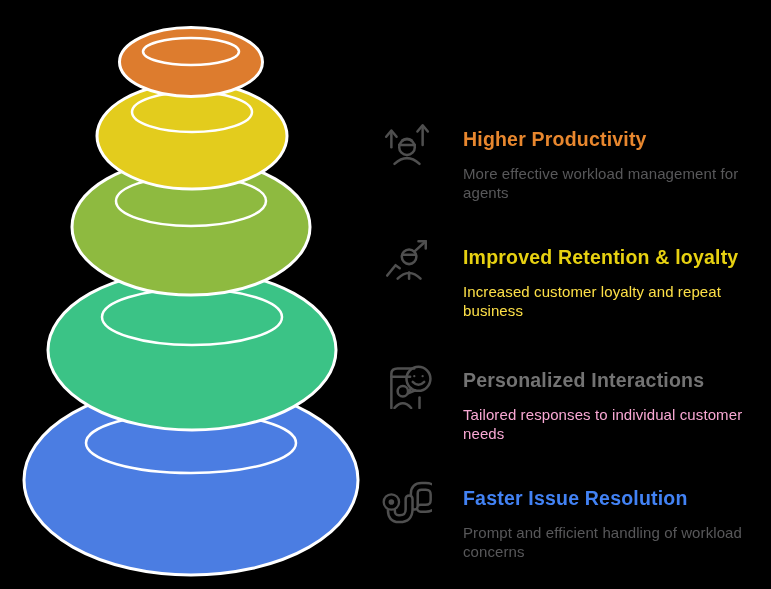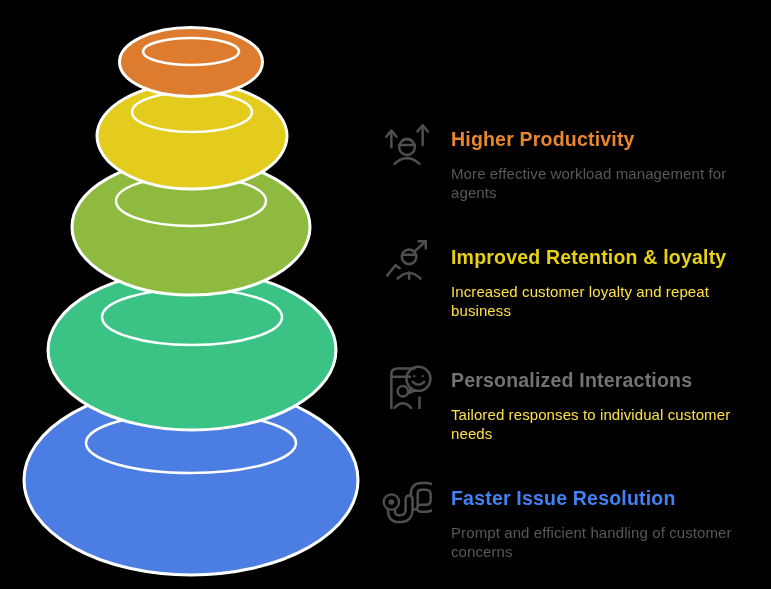--- a/index.html
+++ b/index.html
@@ -3,21 +3,21 @@
 <meta charset="utf-8">
 <style>
   html,body{margin:0;padding:0;}
   body{
     width:771px;height:589px;position:relative;overflow:hidden;
     font-family:"Liberation Sans",sans-serif;
     background:#000;
   }
   .stack-svg{position:absolute;left:0;top:0;}
   .benefit-item{
-    position:absolute;left:382px;display:flex;gap:19px;align-items:flex-start;
+    position:absolute;left:382px;display:flex;gap:31px;align-items:flex-start;
   }
   .benefit-icon{width:50px;height:50px;flex:0 0 50px;}
   .benefit-text{padding-top:10px;width:300px;}
   .benefit-title{
     margin:0;font-size:19.5px;font-weight:bold;letter-spacing:.2px;line-height:23px;
   }
   .benefit-desc{
     margin:13px 0 0 0;font-size:15px;line-height:19px;letter-spacing:.1px;
   }
   .icon-svg{stroke-linecap:round;stroke-linejoin:round;}
@@ -95,32 +95,32 @@
       <path d="M12 47 Q20 38 28 47"></path>
       <circle cx="35" cy="19" r="11.5"></circle>
       <path d="M28 28 L25 33 L32 30"></path>
       <circle cx="31" cy="16.5" r="1.1" fill="#4f4f4f" stroke="none"></circle>
       <circle cx="39" cy="16.5" r="1.1" fill="#4f4f4f" stroke="none"></circle>
       <path d="M29.5 22 Q35 27.5 40.5 22"></path>
     </svg>
   </div>
   <div class="benefit-text">
     <h3 class="benefit-title" style="color: #737373;">Personalized Interactions</h3>
-    <p class="benefit-desc" style="color: #fde047;">Tailored responses to individual customer needs</p>
+    <p class="benefit-desc" style="color: #f9a8d4;">Tailored responses to individual customer needs</p>
   </div>
 </div>
 
 <div class="benefit-item" style="top:477px;">
   <div class="benefit-icon">
     <svg class="icon-svg" width="50" height="50" viewBox="0 0 48 48" fill="none" stroke="#4f4f4f">
       <path d="M31 28 V16 Q31 9 38 9 H42 Q50 9 50 17 V22 Q50 30 42 30 H37" stroke-width="9"></path>
       <path d="M31 28 V16 Q31 9 38 9 H42 Q50 9 50 17 V22 Q50 30 42 30 H37" stroke-width="4.2" stroke="#000000"></path>
       <path d="M26 21 V31 Q26 40 17 40 H16 Q9 40 9 32 V27" stroke-width="9"></path>
       <path d="M26 21 V31 Q26 40 17 40 H16 Q9 40 9 32 V27" stroke-width="4.2" stroke="#000000"></path>
       <circle cx="9" cy="24" r="4.5" stroke-width="8"></circle>
       <circle cx="9" cy="24" r="4.5" stroke-width="3.6" stroke="#000000"></circle>
     </svg>
   </div>
   <div class="benefit-text">
     <h3 class="benefit-title" style="color: rgb(66, 130, 244);">Faster Issue Resolution</h3>
-    <p class="benefit-desc" style="color: rgb(88, 88, 90);">Prompt and efficient handling of customer concerns</p>
+    <p class="benefit-desc" style="color: rgb(88, 88, 90);">Prompt and efficient handling of workload concerns</p>
   </div>
 </div>
 
 </body></html>

